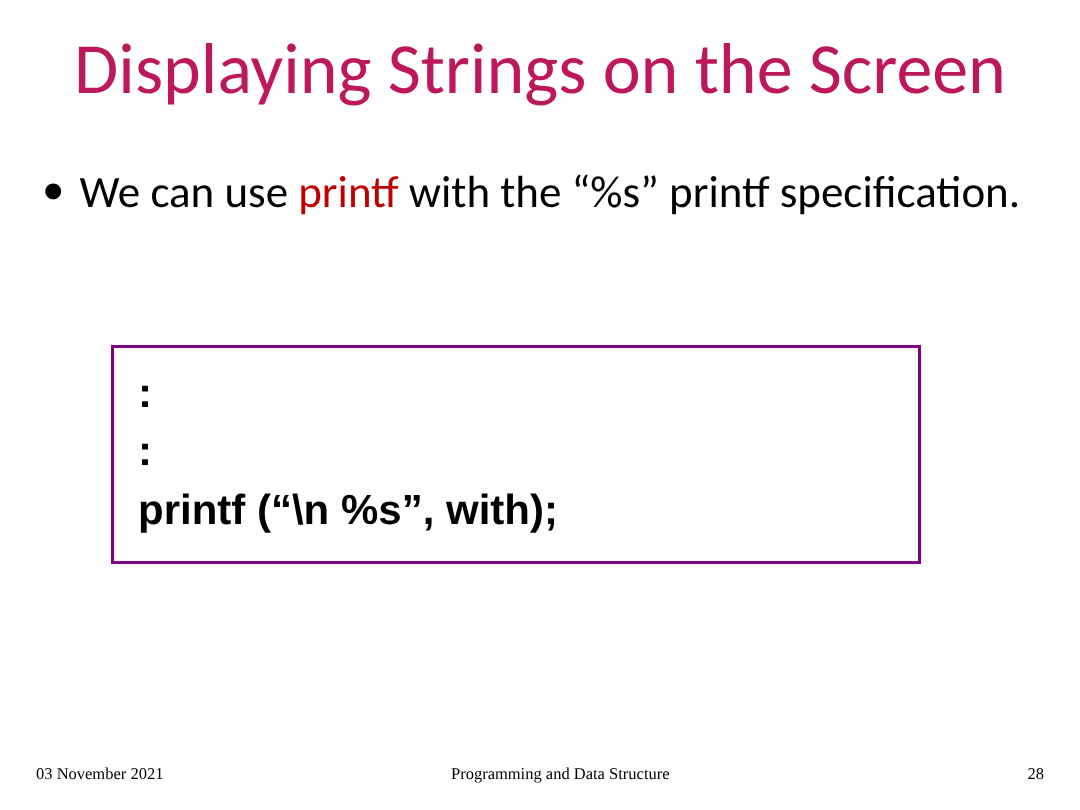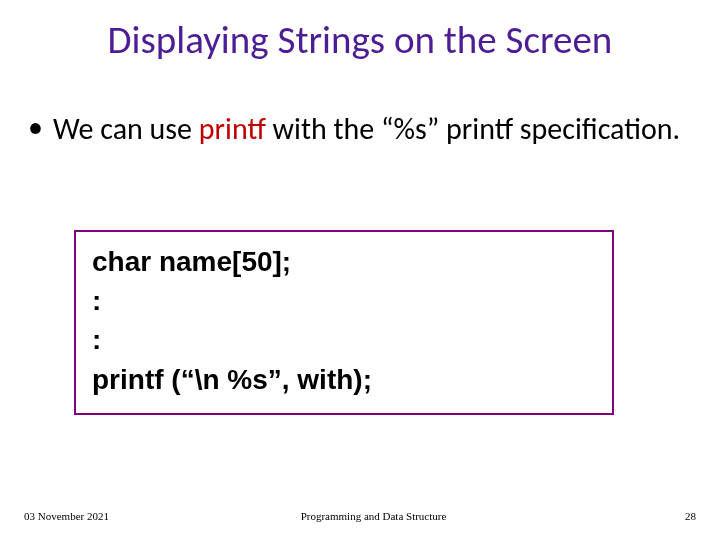--- a/index.html
+++ b/index.html
@@ -17,23 +17,23 @@
     width: 720px;
     height: 540px;
     box-sizing: border-box;
   }
   .title {
     position: absolute;
     top: 16px;
     left: 0;
     width: 100%;
     text-align: center;
-    font-size: 39px;
+    font-size: 48px;
     font-weight: 400;
-    color: #4c1d95;
+    color: #be185d;
   }
   .bullet-row {
     position: absolute;
     top: 110px;
     left: 28px;
     right: 10px;
     font-size: 30px;
     line-height: 1.25;
   }
   .bullet-dot {
@@ -100,21 +100,20 @@
 
 <div class="slide">
 
   <div class="title">Displaying Strings on the Screen</div>
 
   <div class="bullet-row">
     <span class="bullet-dot">•</span><span class="bullet-text"><span>We can use </span><span class="printf">printf</span><span> with the “%s” printf specification.</span></span>
   </div>
 
   <div class="codebox">
-    <div>char name[50];</div>
     <div>:</div>
     <div>:</div>
     <div>printf (“\n %s”, with);</div>
   </div>
 
   <div class="footer">
     <span class="footer-date">03 November 2021</span>
     <span class="footer-title">Programming and Data Structure</span>
     <span class="footer-page">28</span>
   </div>

